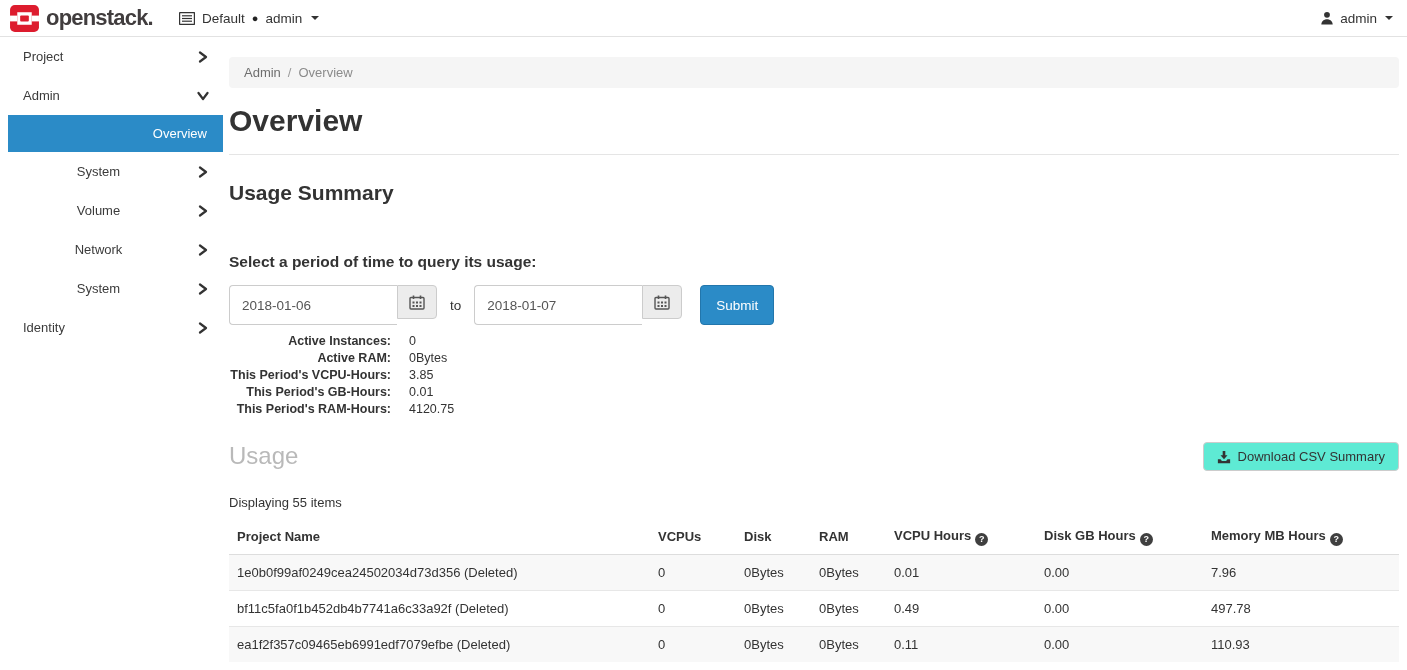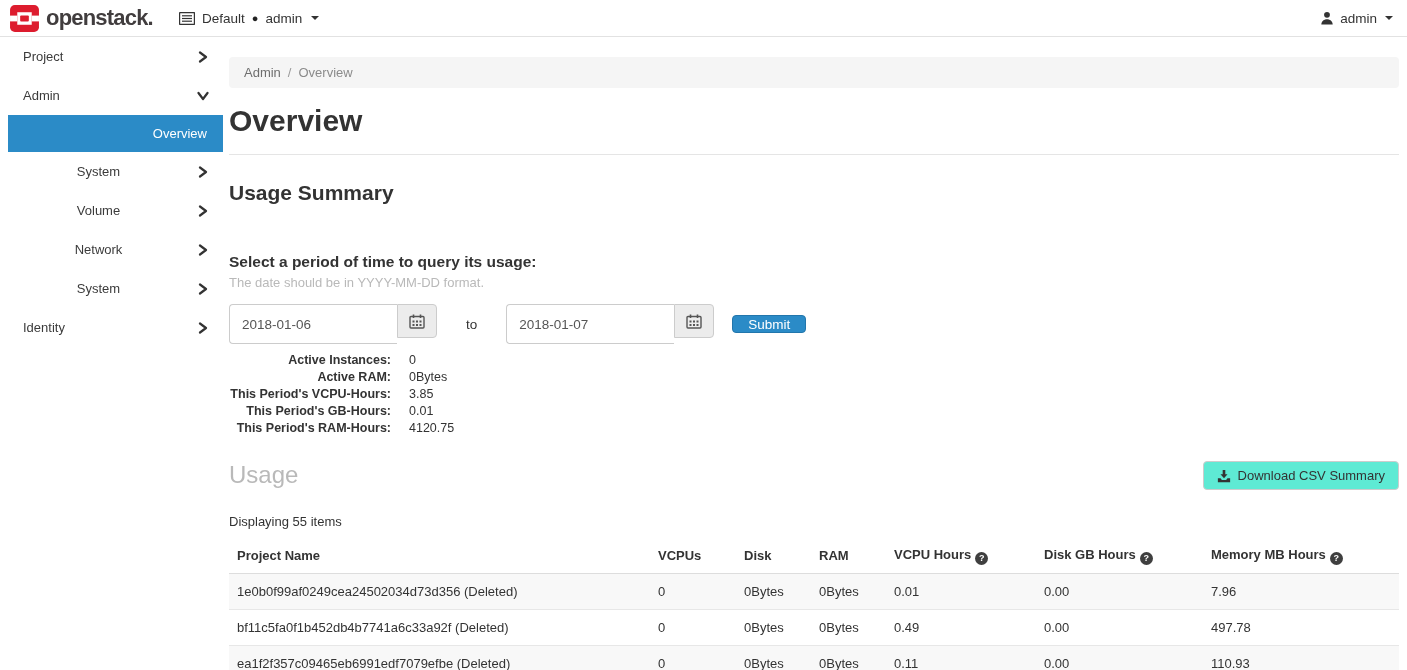--- a/index.html
+++ b/index.html
@@ -49,23 +49,23 @@
   .date-group { display:flex; }
   .date-input {
     width:168px; height:34px; border:1px solid #ccc; border-right:none;
     border-radius:4px 0 0 4px; padding:19px 12px; font-size:13.5px; color:#555;
     font-family:"Liberation Sans", sans-serif; outline:none;
   }
   .date-addon {
     width:40px; height:34px; border:1px solid #ccc; border-radius:0 4px 4px 0;
     background:#ececec; display:flex; align-items:center; justify-content:center; cursor:pointer;
   }
-  .to-label { margin:0 29px; font-size:13.5px; }
+  .to-label { margin:0 13px; font-size:13.5px; }
   .btn-primary {
-    margin-left:18px; height:18px; padding:0 15px; background:#2b8bc7;
+    margin-left:18px; height:40px; padding:0 15px; background:#2b8bc7;
     border:1px solid #2276ac; border-radius:4px; color:#fff; font-size:13.5px;
     font-family:"Liberation Sans", sans-serif; cursor:pointer;
   }
 
   .stats { margin-top:8px; }
   .stat-row { display:flex; line-height:17px; font-size:12.5px; }
   .stat-label { width:162px; text-align:right; font-weight:bold; }
   .stat-value { margin-left:18px; }
 
   .usage-header { margin-top:24px; display:flex; align-items:flex-start; justify-content:space-between; }
@@ -202,21 +202,20 @@
     <span class="crumb-active">Overview</span>
   </div>
 
   <div class="title-block">
     <div class="page-title">Overview</div>
   </div>
 
   <div class="section-h2">Usage Summary</div>
 
   <div class="prompt">Select a period of time to query its usage:</div>
-  <div class="hint">The date should be in YYYY-MM-DD format.</div>
 
   <div class="date-form">
     <div class="date-group">
       <input class="date-input" type="text" value="2018-01-06" style="">
       <span class="date-addon">
         <span style="display:flex">
           <svg width="16" height="15" viewBox="0 0 16 15">
             <rect x="1" y="2.5" width="14" height="11.5" rx="1" fill="none" stroke="#555" stroke-width="1.4"></rect>
             <line x1="4.5" y1="0.5" x2="4.5" y2="4" stroke="#555" stroke-width="1.6"></line>
             <line x1="11.5" y1="0.5" x2="11.5" y2="4" stroke="#555" stroke-width="1.6"></line>

